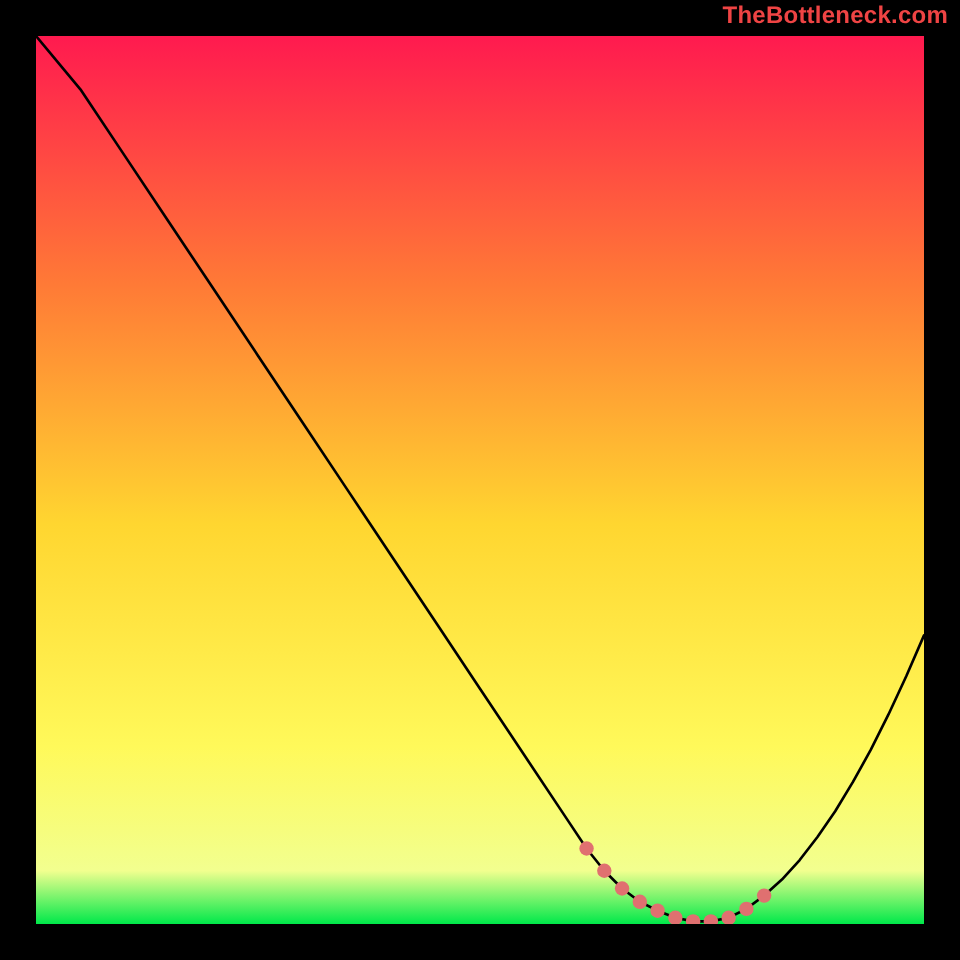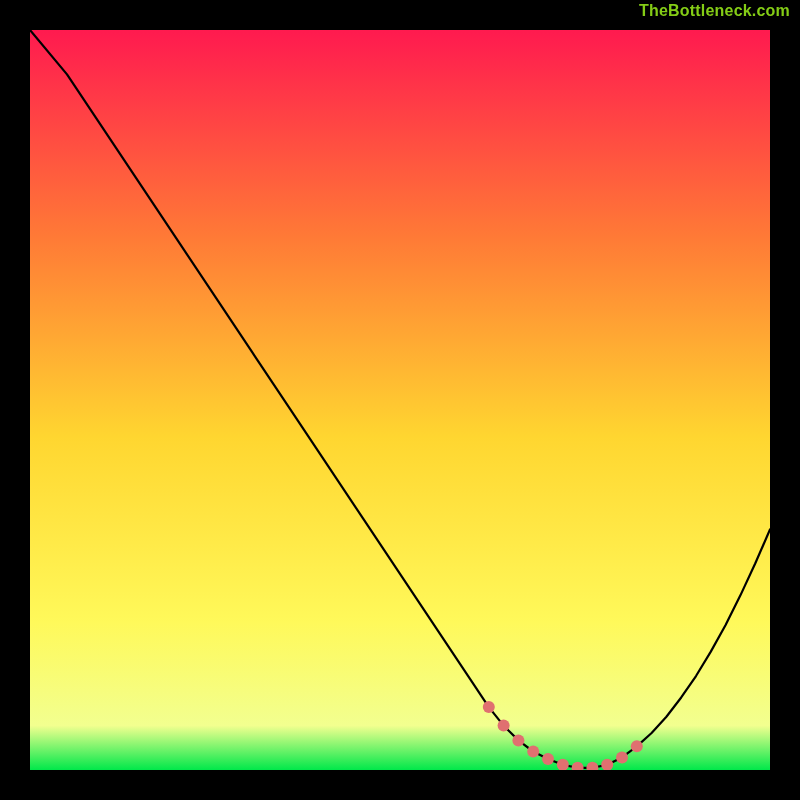--- a/index.html
+++ b/index.html
@@ -14,22 +14,22 @@
   .frame {
     position: relative;
     width: 800px;
     height: 800px;
     background: #000000;
   }
   .watermark {
     position: absolute;
     top: 2px;
     right: 10px;
-    color: #84cc16;
-    font-size: 16px;
+    color: #ef4444;
+    font-size: 20px;
     font-weight: 600;
     letter-spacing: 0.2px;
     user-select: none;
   }
   .plot {
     position: absolute;
     left: 30px;
     top: 30px;
     width: 740px;
     height: 740px;

